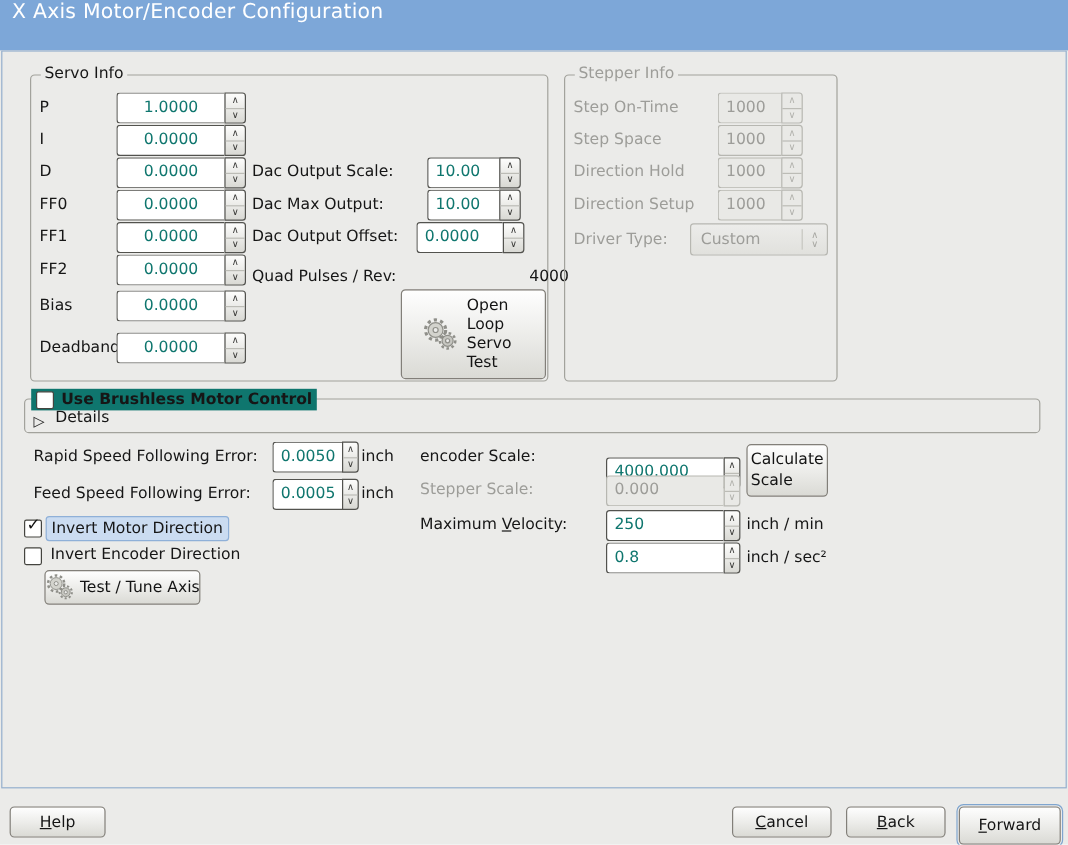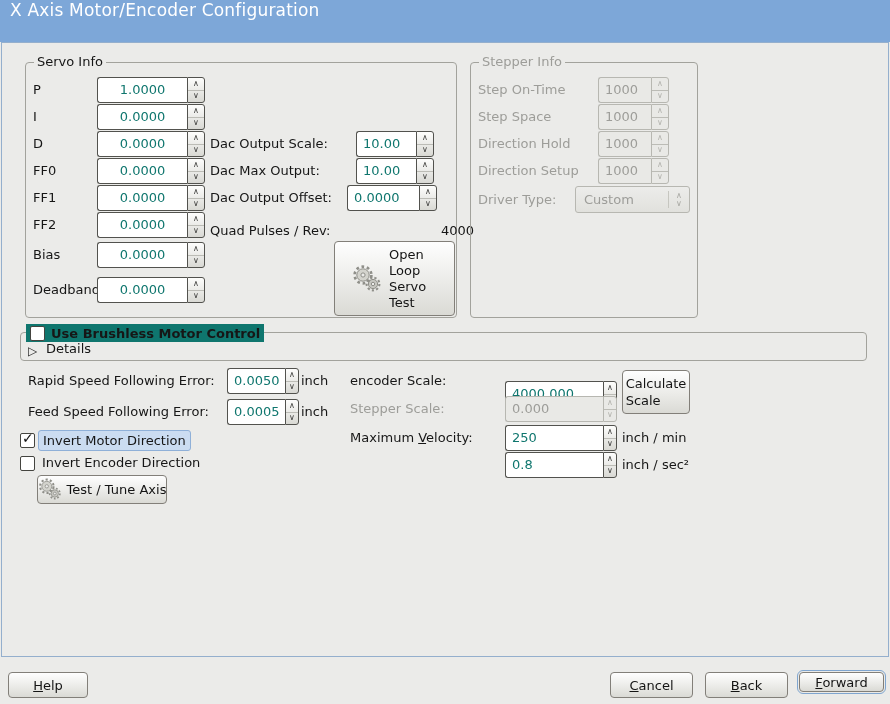--- a/index.html
+++ b/index.html
@@ -323,17 +323,17 @@
 
   <div class="btn" style="left:8px;top:672px;width:80px;height:26px;">
     <span><span class="mn">H</span><span>elp</span></span>
   </div>
   <div class="btn" style="left:610px;top:672px;width:83px;height:26px;">
     <span><span class="mn">C</span><span>ancel</span></span>
   </div>
   <div class="btn" style="left:705px;top:672px;width:83px;height:26px;">
     <span><span class="mn">B</span><span>ack</span></span>
   </div>
-  <div class="btn focus" style="left:799px;top:672px;width:85px;height:20px;">
+  <div class="btn focus" style="left:799px;top:672px;width:85px;height:32px;">
     <span><span class="mn">F</span><span>orward</span></span>
   </div>
 
 </div>
 
 </body></html>

